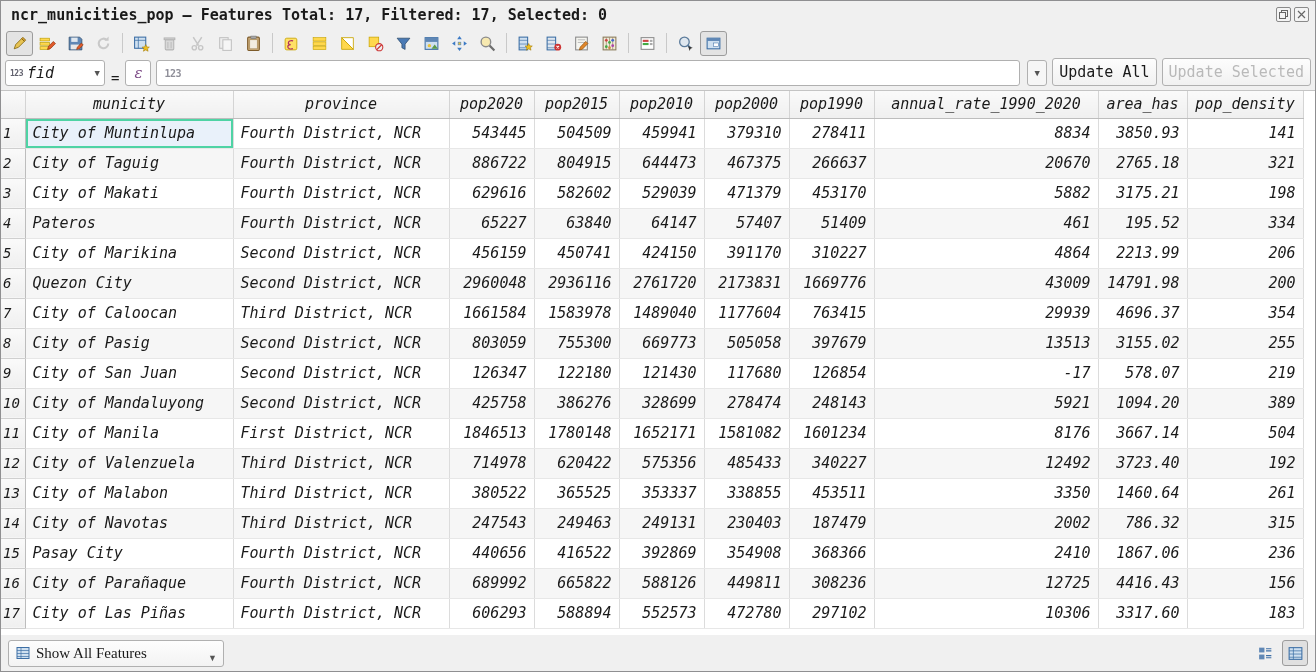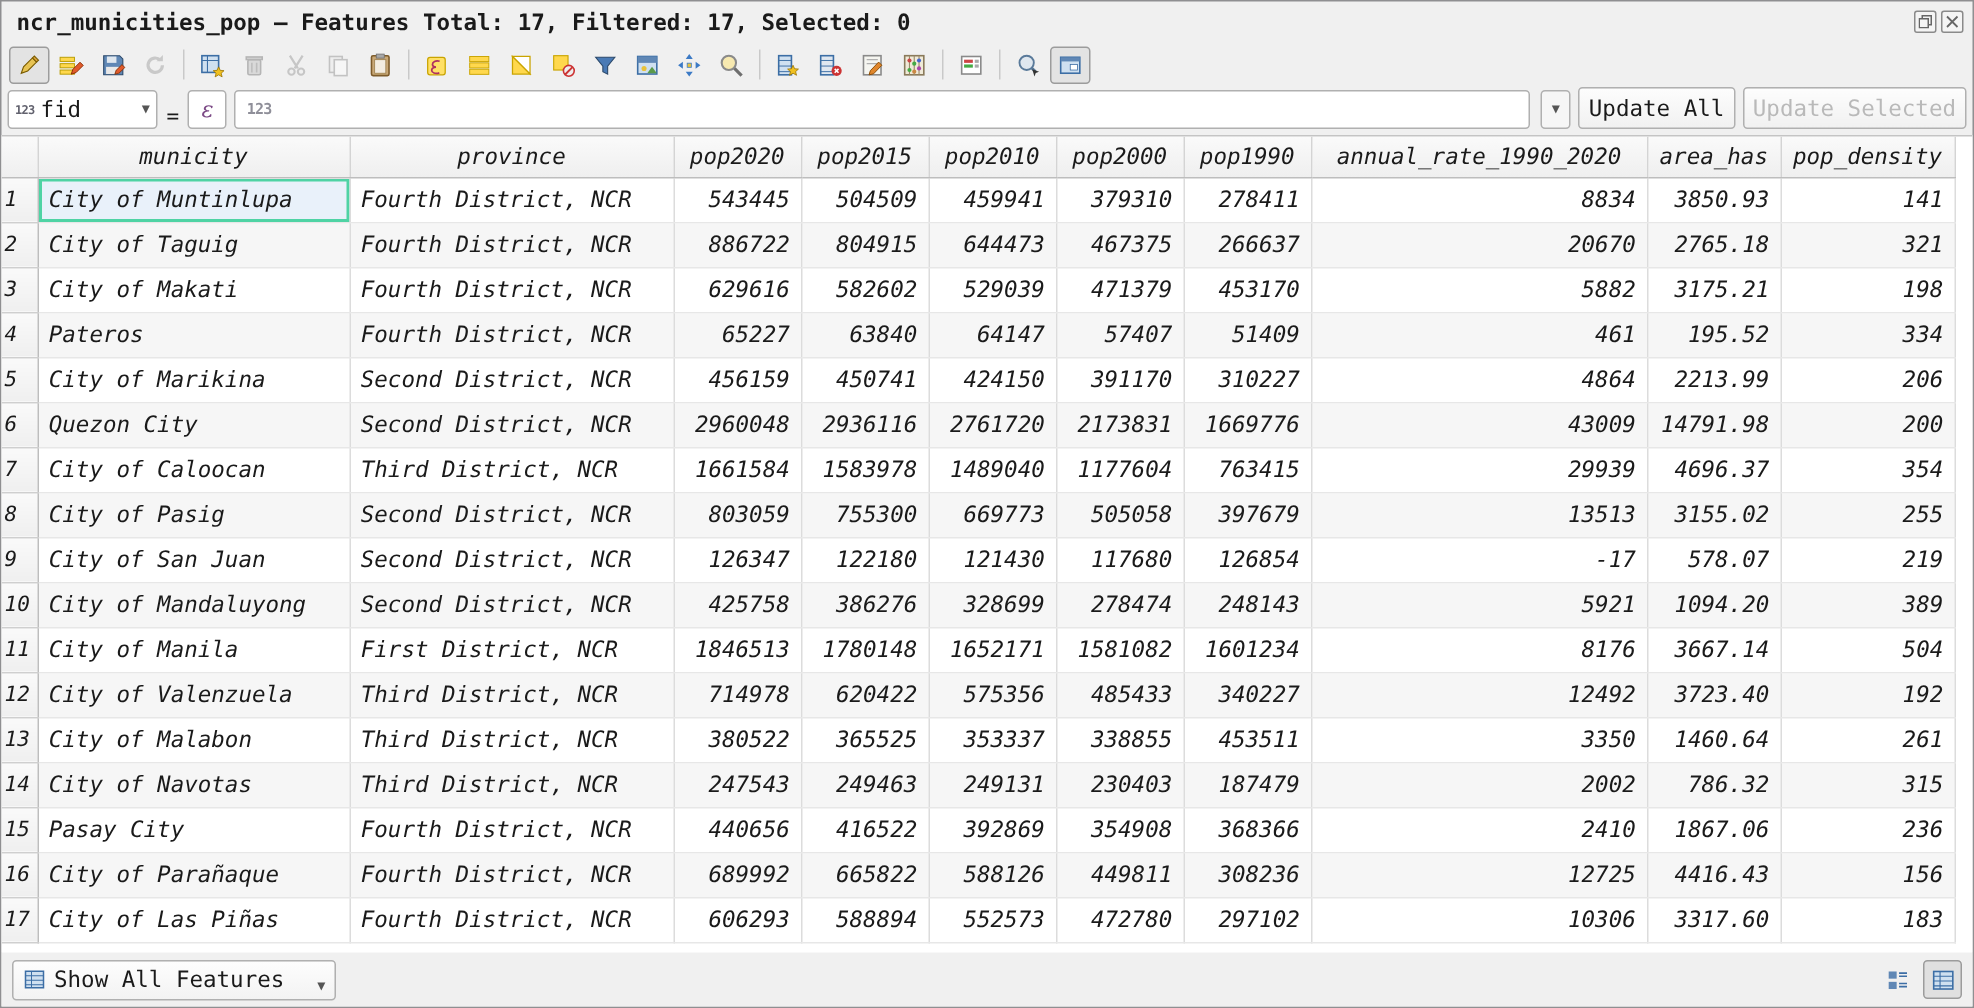--- a/index.html
+++ b/index.html
@@ -23,21 +23,21 @@
             border:1px solid transparent; border-radius:3px; background:transparent; }
   .tb-btn svg { width:17px; height:17px; }
   .tb-btn.pressed { background:#e3e3e3; border-color:#9c9c9c; }
   .tb-sep { width:1px; height:20px; background:#c9c9c9; margin:0 4px; }
 
   
   .filterbar { height:32px; display:flex; align-items:flex-end; padding:2px 4px 4px 4px; gap:5px; flex:0 0 auto; }
   .combo { height:26px; width:100px; background:#fff; border:1px solid #b0b0b0; border-radius:3px;
            display:flex; align-items:center; padding:0 4px; gap:4px; }
   .type-badge { font-size:8px; color:#62626e; font-weight:bold; letter-spacing:-0.5px; }
-  .combo .fname { font-size:15px; }
+  .combo .fname { font-size:15px;font-style:italic; }
   .combo .arrow { margin-left:auto; font-size:9px; color:#555; }
   .eq { font-size:14px; padding:0 1px; }
   .eps-btn { width:26px; height:26px; background:#fff; border:1px solid #b0b0b0; border-radius:3px;
              display:flex; align-items:center; justify-content:center; font-size:15px; color:#7c4a86;
              font-family:"DejaVu Serif", serif; font-style:italic; }
   .filter-input-wrap { flex:1; height:26px; background:#fff; border:1px solid #b0b0b0; border-radius:3px;
              display:flex; align-items:center; }
   .filter-input-wrap .ph { font-size:10px; font-weight:bold; color:#8f8f99; padding-left:7px; letter-spacing:-0.5px; }
   .input-drop { width:20px; height:26px; border:1px solid #b0b0b0; border-radius:3px; background:#f6f6f6;
              display:flex; align-items:center; justify-content:center; font-size:9px; color:#555; margin-left:2px; }
@@ -55,21 +55,21 @@
   td.rownum { background:linear-gradient(#fafafa,#efefef); border-right:1px solid #bdbdbd; border-bottom:1px solid #cfcfcf;
        text-align:left; padding:0 2px; font-size:14px; }
   tr.alt td:not(.rownum) { background:#f6f6f6; }
   td.num { text-align:right; }
   td.txt { text-align:left; }
   td.selected { box-shadow:inset 0 0 0 2px #4fd3a4; background:#e9f1fa !important; }
 
   
   .bottombar { height:36px; flex:0 0 auto; display:flex; align-items:center; padding:0 7px; background:#f0f0f0; }
   .show-all-btn { height:27px; min-width:216px; background:linear-gradient(#fdfdfd,#f3f3f3); border:1px solid #b0b0b0;
-       border-radius:3px; display:flex; align-items:center; gap:5px; padding:0 6px; font-size:15px; }
+       border-radius:3px; display:flex; align-items:center; gap:5px; padding:0 6px; font-size:15px;font-family:Liberation Serif, serif; }
   .show-all-btn svg { width:16px; height:16px; }
   .show-all-btn .drop { margin-left:auto; font-size:9px; color:#555; align-self:flex-end; padding-bottom:3px; }
   .view-toggles { margin-left:auto; display:flex; gap:4px; }
   .view-btn { width:26px; height:26px; display:flex; align-items:center; justify-content:center;
        border:1px solid transparent; border-radius:3px; }
   .view-btn svg { width:17px; height:17px; }
   .view-btn.pressed { background:#e0e0e0; border-color:#9c9c9c; }
 </style>
 </head>
 <body>

